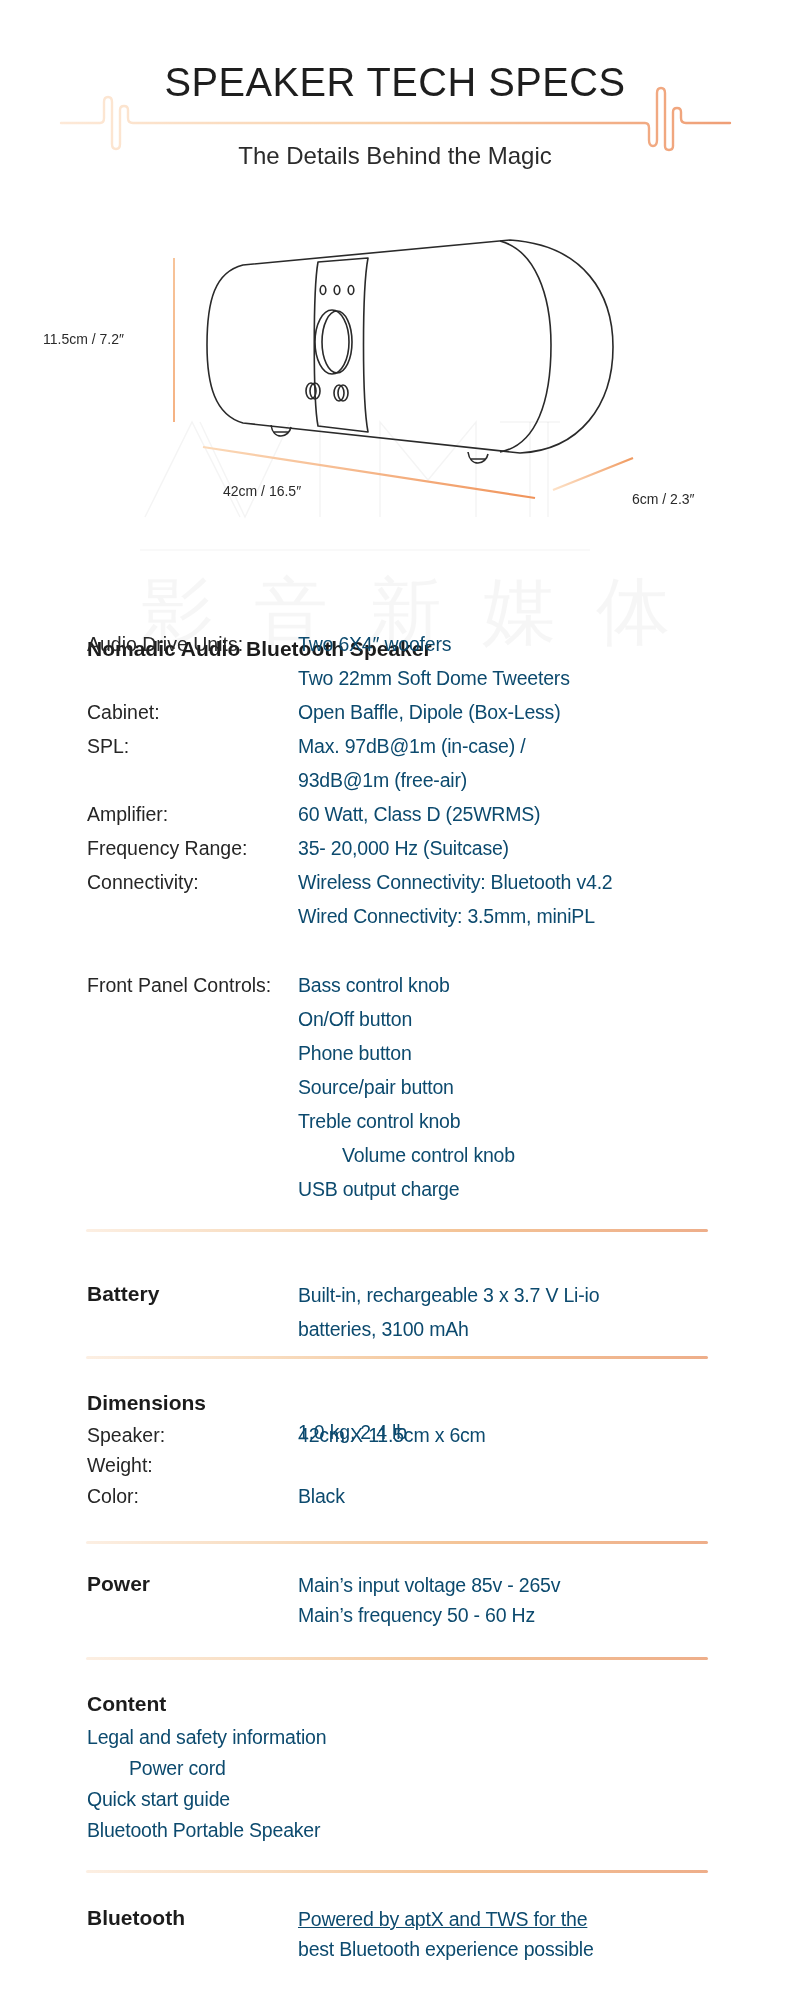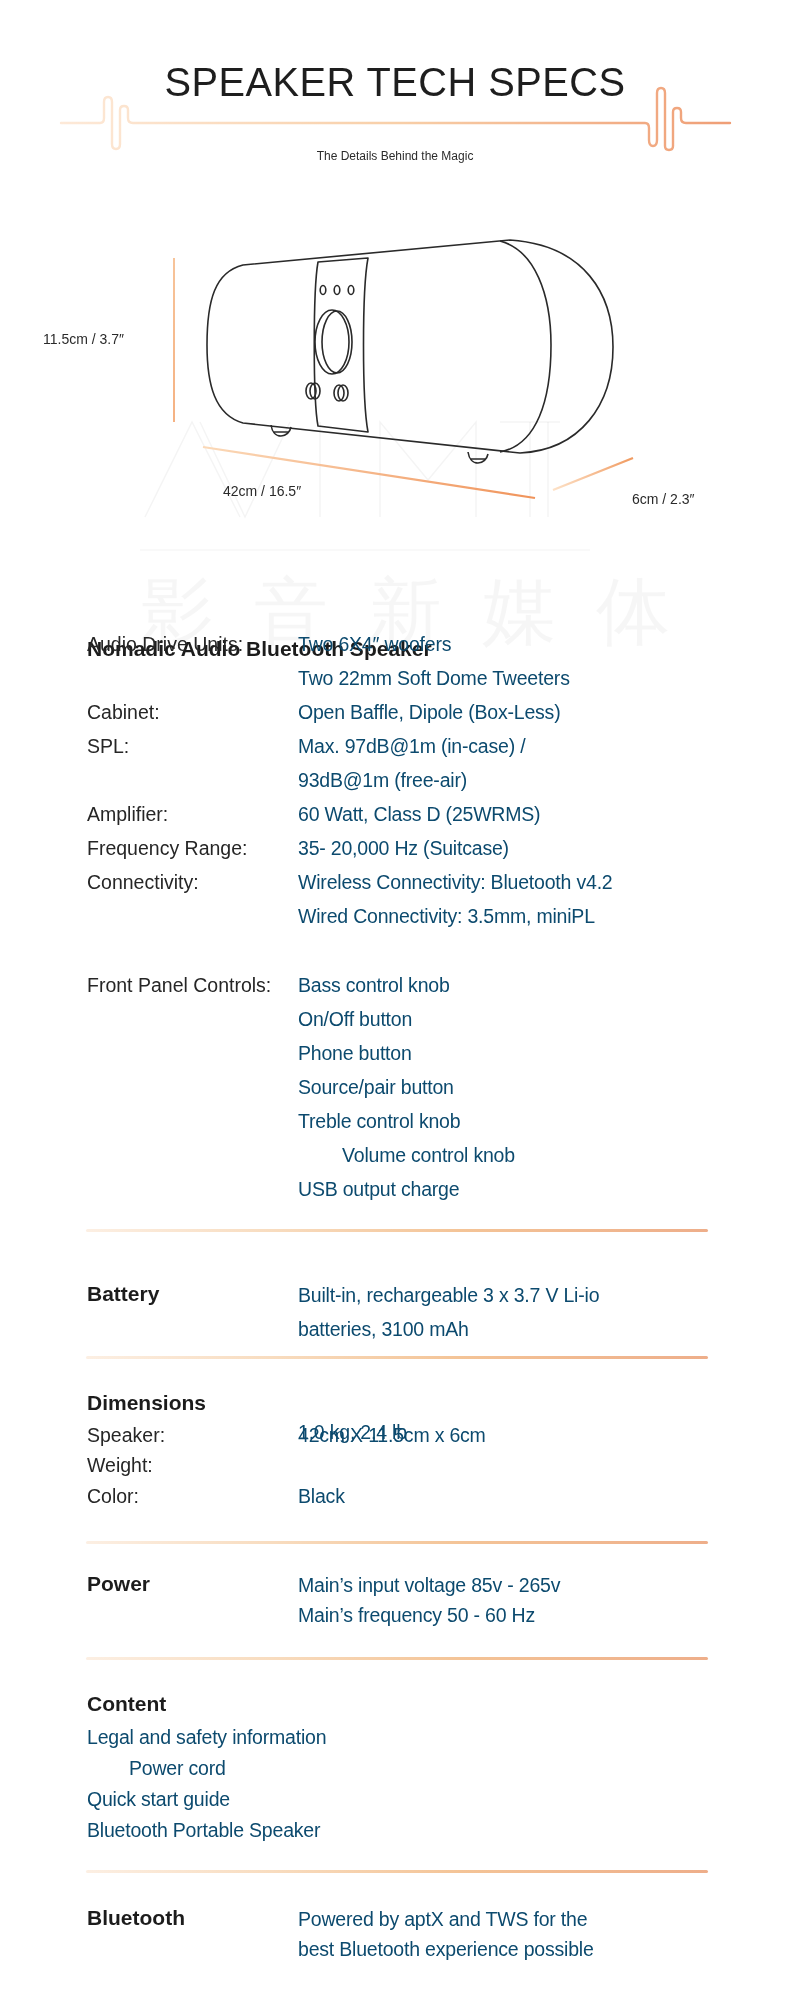--- a/index.html
+++ b/index.html
@@ -1,21 +1,21 @@
 <!DOCTYPE html>
 <html><head>
 <meta charset="utf-8">
 <style>
   html, body { margin: 0; padding: 0; background: #ffffff; }
   body { width: 790px; height: 1989px; position: relative; overflow: hidden;
          font-family: "Liberation Sans", "DejaVu Sans", sans-serif; color: #262626; }
   .abs { position: absolute; white-space: nowrap; }
   .title { left: 0; width: 790px; top: 58px; text-align: center; font-size: 41px;
            letter-spacing: 0.5px; color: #1e1e1e; font-weight: 400; line-height: 48px; transform: scaleX(0.97); }
-  .subtitle { left: 0; width: 790px; top: 144px; text-align: center; font-size: 12px; color: #2b2b2b; line-height: 24px; }
+  .subtitle { left: 0; width: 790px; top: 144px; text-align: center; font-size: 24px; color: #2b2b2b; line-height: 24px; }
   .dim-label { font-size: 14px; color: #2a2a2a; line-height: 16px; }
   svg.layer { position: absolute; left: 0; top: 0; }
   .wm { position: absolute; color: rgba(0,0,0,0.035); font-size: 74px; line-height: 80px; letter-spacing: 40px; }
   .section-heading { font-weight: 700; font-size: 21px; color: #1c1c1c; line-height: 26px; }
   .lbl { font-size: 19.5px; color: #262626; line-height: 24px; }
   .val { font-size: 19.5px; color: #0c4a6e; line-height: 24px; letter-spacing: -0.2px; }
   .divider { position: absolute; left: 86px; width: 622px; height: 3px; border-radius: 2px;
              background: linear-gradient(90deg, #fcefe3 0%, #f8dcbf 30%, #f4c497 60%, #eeae8a 100%); }
 </style>
 </head>
@@ -86,21 +86,21 @@
 
     <ellipse cx="311" cy="391" rx="5" ry="8"></ellipse>
     <ellipse cx="315" cy="391" rx="5" ry="8"></ellipse>
     <ellipse cx="339" cy="393" rx="5" ry="8"></ellipse>
     <ellipse cx="343" cy="393" rx="5" ry="8"></ellipse>
 
     <path d="M271 425 C272 432 276 436 281 436 C286 436 290 432 291 427 M273 432 L289 432"></path>
     <path d="M468 452 C469 459 473 463 478 463 C483 463 487 459 488 454 M470 459 L486 459"></path>
   </g>
 </svg>
-<div class="abs dim-label" style="left:43px; top:331px;">11.5cm  / 3.7″</div>
+<div class="abs dim-label" style="left:43px; top:331px;">11.5cm  / 7.2″</div>
 <div class="abs dim-label" style="left:223px; top:483px;">42cm / 16.5″</div>
 <div class="abs dim-label" style="left:632px; top:491px;">6cm / 2.3″</div>
 
 <div class="abs section-heading" style="left:87px; top:595px;margin-top:41px;">Nomadic Audio Bluetooth Speaker</div>
 
 <div>
   <div class="abs lbl" style="left:87px; top:632px;">Audio Drive Units:</div>
   <div class="abs val" style="left:298px; top:632px;">Two 6X4″ woofers</div>
   <div class="abs val" style="left:298px; top:666px;">Two 22mm Soft Dome Tweeters</div>
 </div>
@@ -173,15 +173,15 @@
   <div class="abs val" style="left:87px; top:1725px;">Legal and safety information</div>
   <div class="abs val" style="left:87px; top:1756px;margin-left:42px;">Power cord</div>
   <div class="abs val" style="left:87px; top:1787px;">Quick start guide</div>
   <div class="abs val" style="left:87px; top:1818px;">Bluetooth Portable Speaker</div>
 </div>
 
 <div class="divider" style="top:1870px;"></div>
 
 <div>
   <div class="abs section-heading" style="left:87px; top:1905px;">Bluetooth</div>
-  <div class="abs val" style="left:298px; top:1907px;">Powered by aptX and TWS for the</div>
+  <div class="abs val" style="left:298px; top:1907px;text-decoration:underline;">Powered by aptX and TWS for the</div>
   <div class="abs val" style="left:298px; top:1937px;">best Bluetooth experience possible</div>
 </div>
 
 </body></html>

